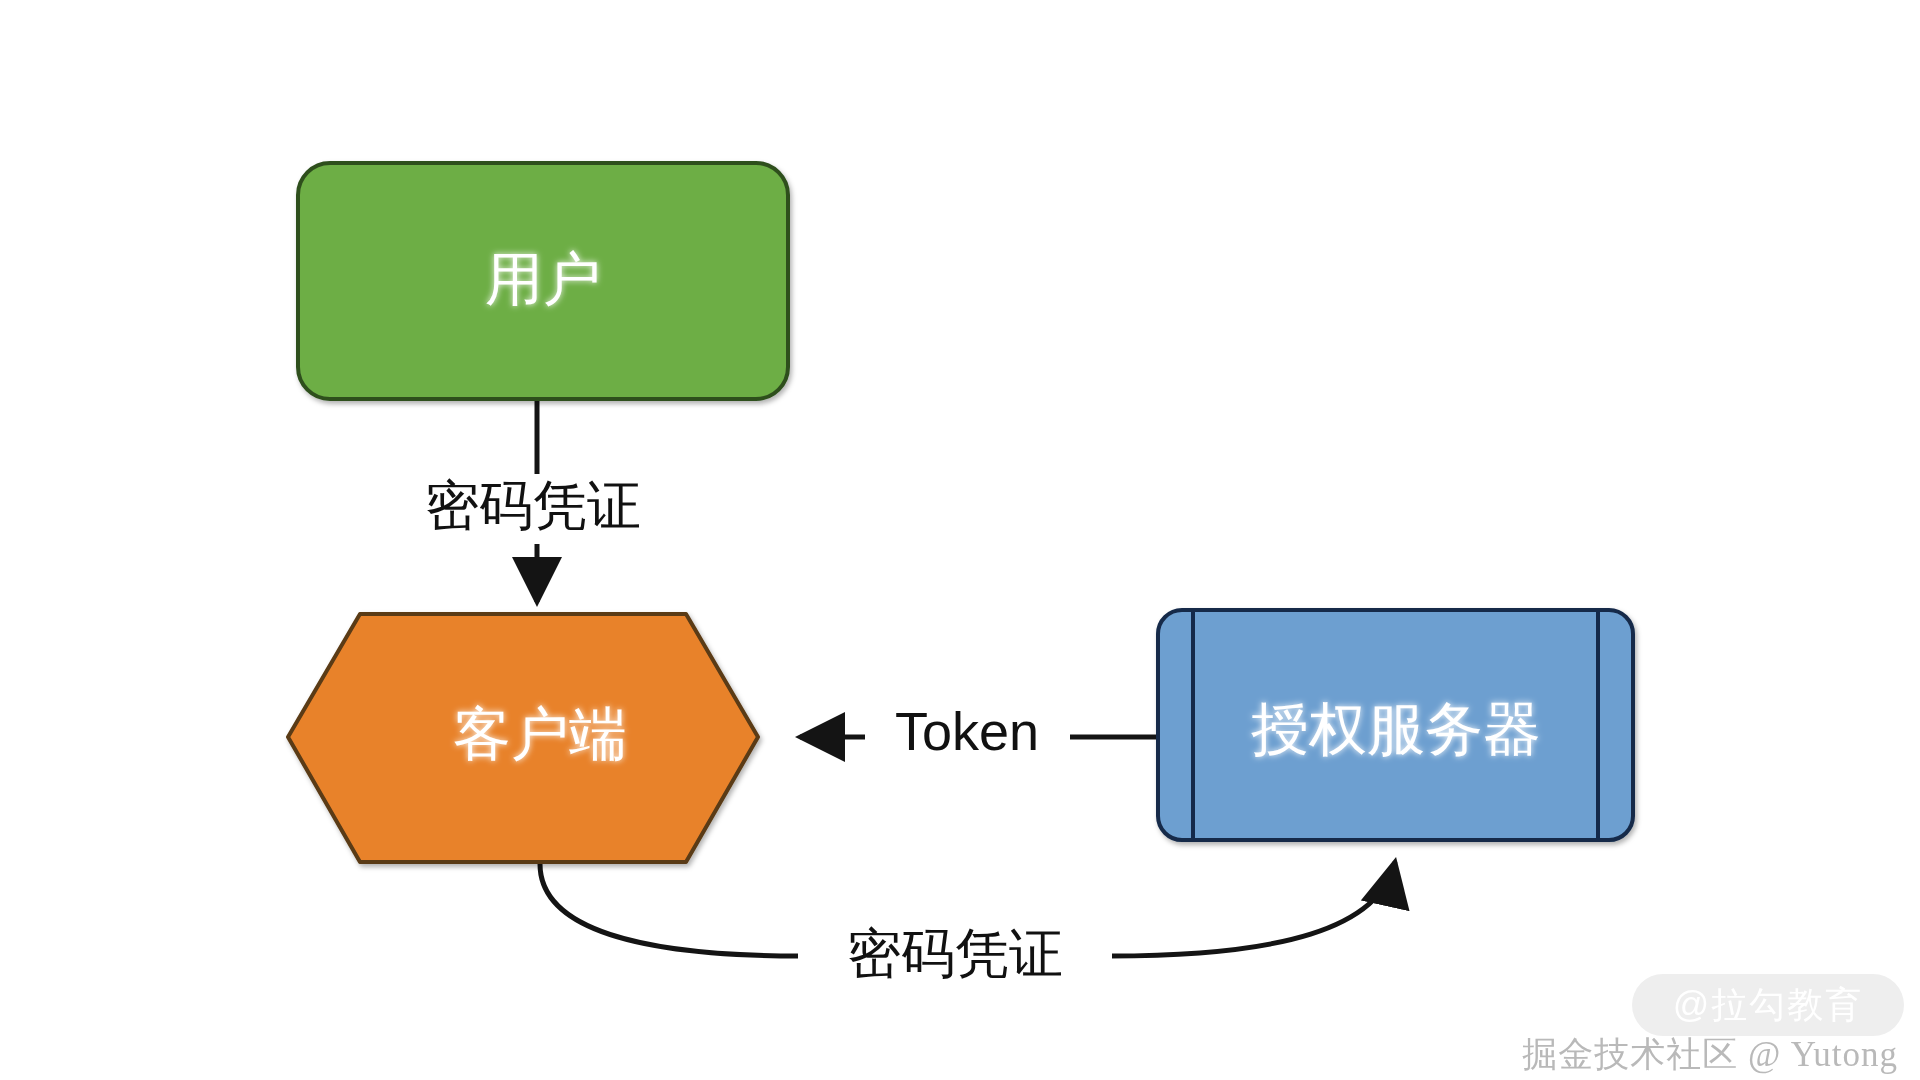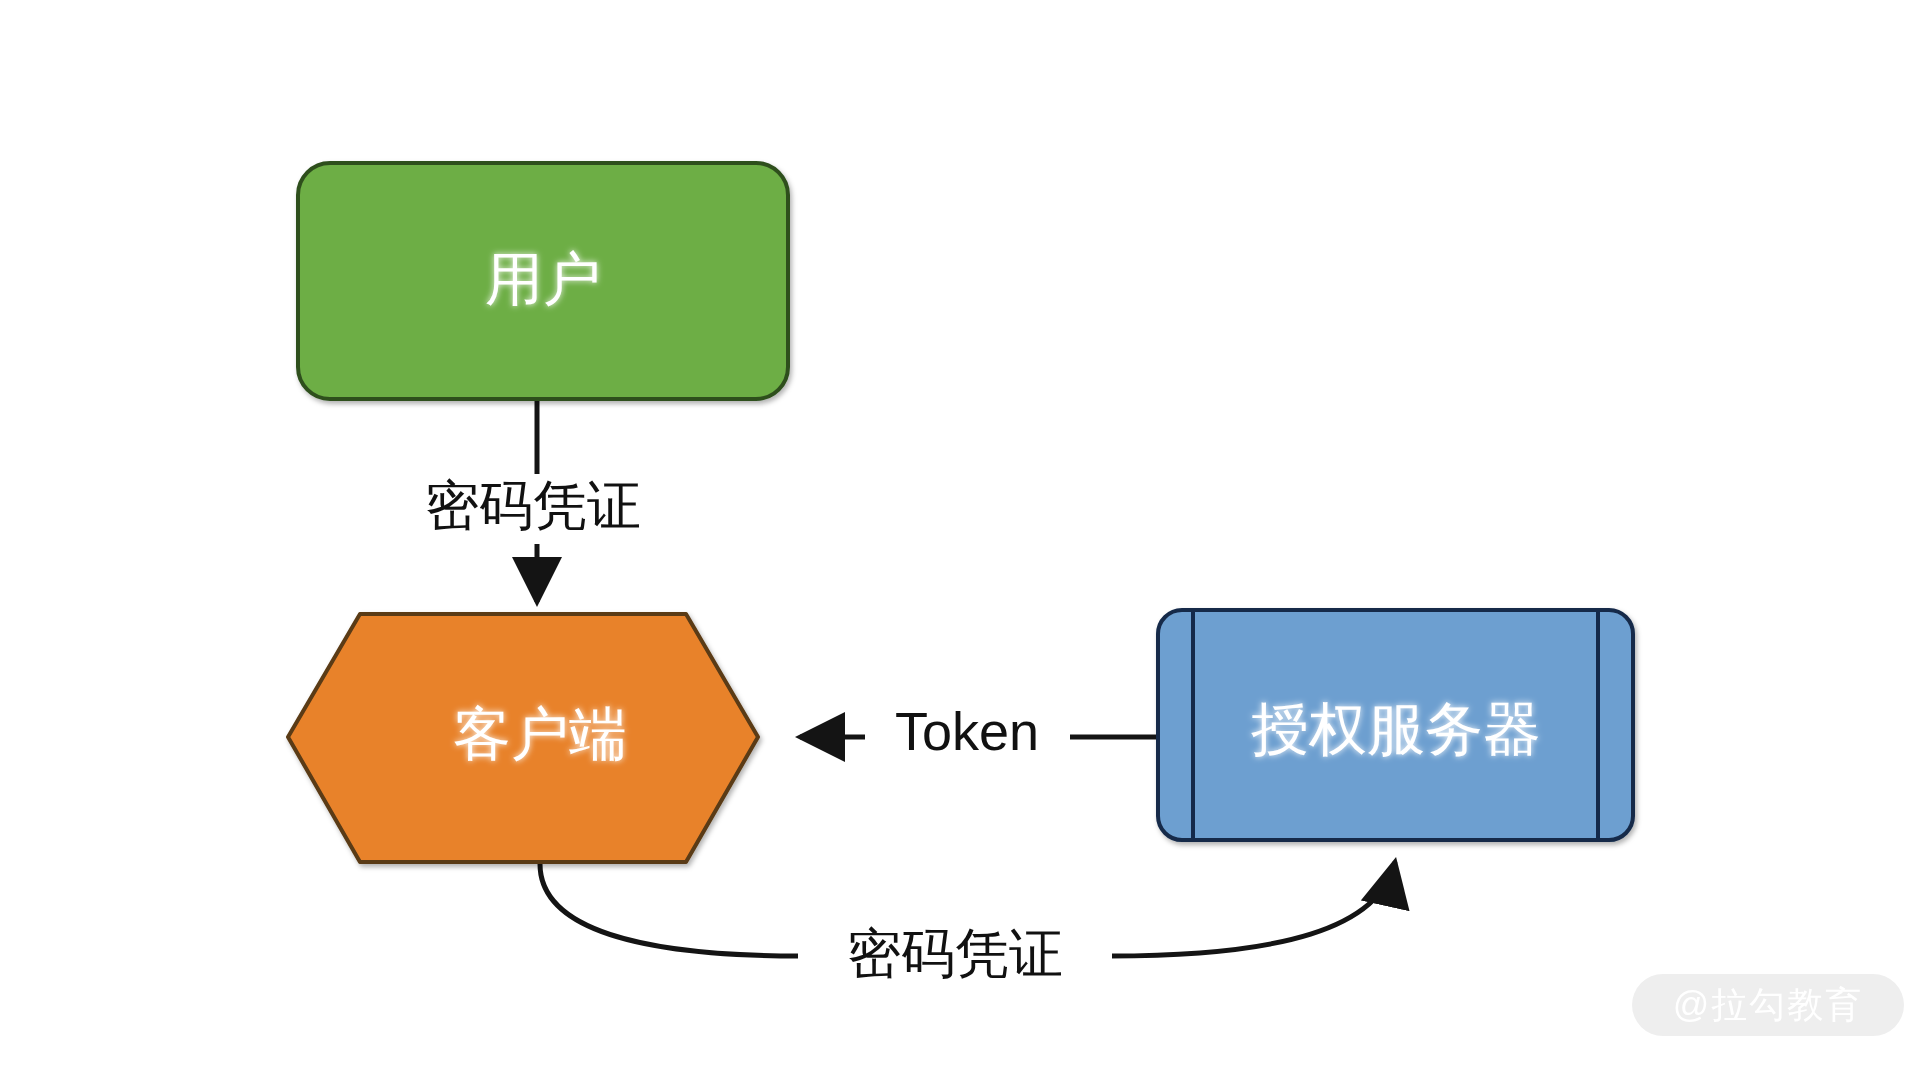--- a/index.html
+++ b/index.html
@@ -142,14 +142,15 @@
       <rect x="798" y="898" width="314" height="72" fill="#ffffff"></rect>
       <text class="edge-label" x="955" y="934">密码凭证</text>
     </g>
 
   </svg>
 
   <div class="wm-badge">
     <span class="wm-badge-text">@拉勾教育</span>
   </div>
 
+  <div class="wm-credit">掘金技术社区 @ Yutong</div>
 
 </div>
 
 </body></html>

